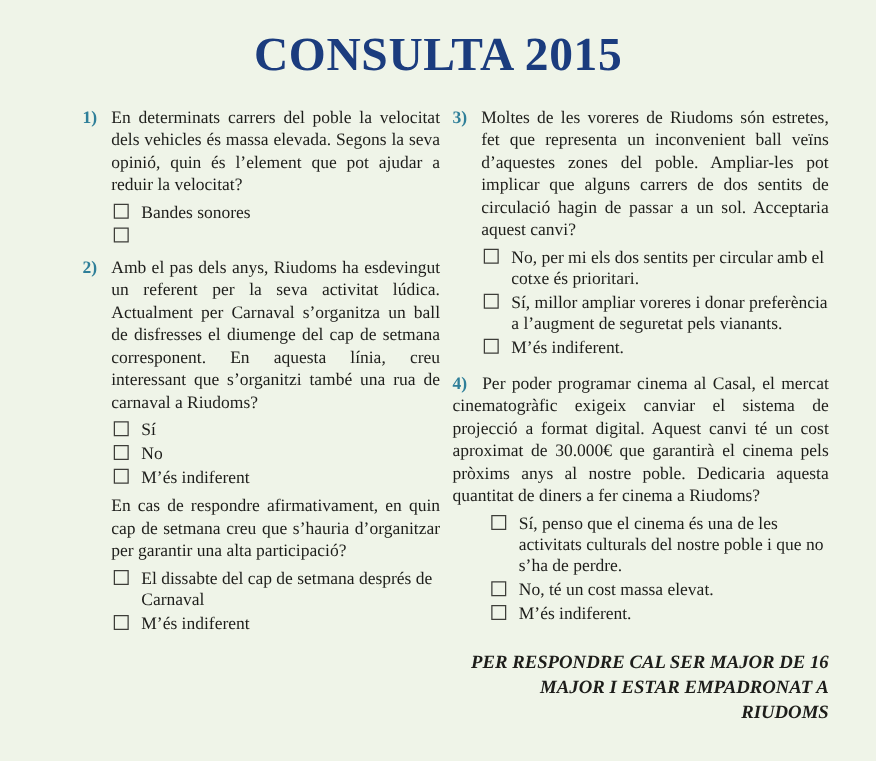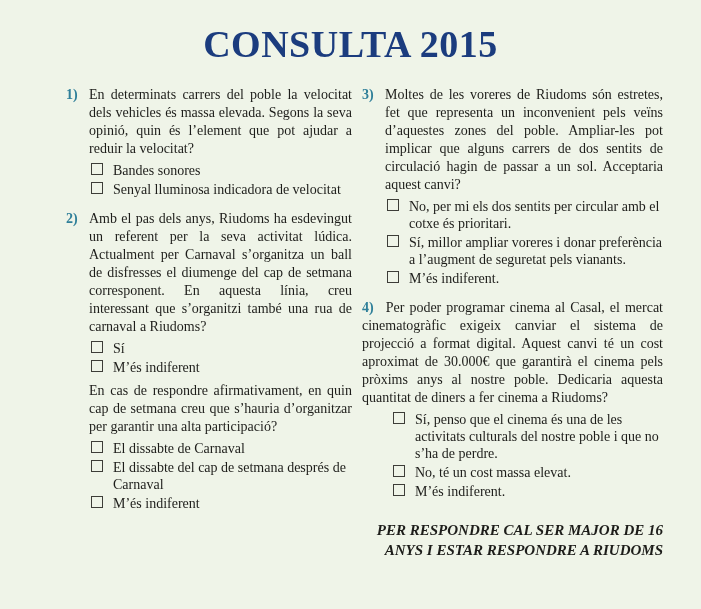--- a/index.html
+++ b/index.html
@@ -81,65 +81,64 @@
           <span class="q-num">1)</span>
           <span>En determinats carrers del poble la velocitat dels vehicles és massa elevada. Segons la seva opinió, quin és l’element que pot ajudar a reduir la velocitat?</span>
         </p>
         <div class="options">
             <div class="opt">
               <span class="cb"></span>
               <span class="opt-label">Bandes sonores</span>
             </div>
             <div class="opt">
               <span class="cb"></span>
-              <span class="opt-label">Senyal lluminosa indicadora de velocitat</span>
             </div>
           </div>
       </section>
 
       <section class="question">
         <p class="q-text hang">
           <span class="q-num">2)</span>
           <span>Amb el pas dels anys, Riudoms ha esdevingut un referent per la seva activitat lúdica. Actualment per Carnaval s’organitza un ball de disfresses el diumenge del cap de setmana corresponent. En aquesta línia, creu interessant que s’organitzi també una rua de carnaval a Riudoms?</span>
         </p>
         <div class="options">
             <div class="opt">
               <span class="cb"></span>
               <span class="opt-label">Sí</span>
             </div>
             <div class="opt">
               <span class="cb"></span>
+              <span class="opt-label">No</span>
+            </div>
+            <div class="opt">
+              <span class="cb"></span>
               <span class="opt-label">M’és indiferent</span>
             </div>
           </div>
         <p class="q-text hang followup">En cas de respondre afirmativament, en quin cap de setmana creu que s’hauria d’organitzar per garantir una alta participació?</p>
         <div class="options">
-            <div class="opt">
-              <span class="cb"></span>
-              <span class="opt-label">El dissabte de Carnaval</span>
-            </div>
             <div class="opt">
               <span class="cb"></span>
               <span class="opt-label">El dissabte del cap de setmana després de Carnaval</span>
             </div>
             <div class="opt">
               <span class="cb"></span>
               <span class="opt-label">M’és indiferent</span>
             </div>
           </div>
       </section>
 
     </div>
 
     <div class="col col-right">
 
       <section class="question">
         <p class="q-text hang">
           <span class="q-num">3)</span>
-          <span>Moltes de les voreres de Riudoms són estretes, fet que representa un inconvenient pels veïns d’aquestes zones del poble. Ampliar-les pot implicar que alguns carrers de dos sentits de circulació hagin de passar a un sol. Acceptaria aquest canvi?</span>
+          <span>Moltes de les voreres de Riudoms són estretes, fet que representa un inconvenient ball veïns d’aquestes zones del poble. Ampliar-les pot implicar que alguns carrers de dos sentits de circulació hagin de passar a un sol. Acceptaria aquest canvi?</span>
         </p>
         <div class="options">
             <div class="opt">
               <span class="cb"></span>
               <span class="opt-label">No, per mi els dos sentits per circular amb el cotxe és prioritari.</span>
             </div>
             <div class="opt">
               <span class="cb"></span>
               <span class="opt-label">Sí, millor ampliar voreres i donar preferència a l’augment de seguretat pels vianants.</span>
             </div>
@@ -166,19 +165,19 @@
             </div>
             <div class="opt">
               <span class="cb"></span>
               <span class="opt-label">M’és indiferent.</span>
             </div>
           </div>
       </section>
 
       <div class="footer">
         <div>PER RESPONDRE CAL SER MAJOR DE 16</div>
-        <div>ANYS I ESTAR RESPONDRE A RIUDOMS</div>
+        <div>MAJOR I ESTAR EMPADRONAT A RIUDOMS</div>
       </div>
 
     </div>
 
   </div>
 </div>
 
 </body></html>

